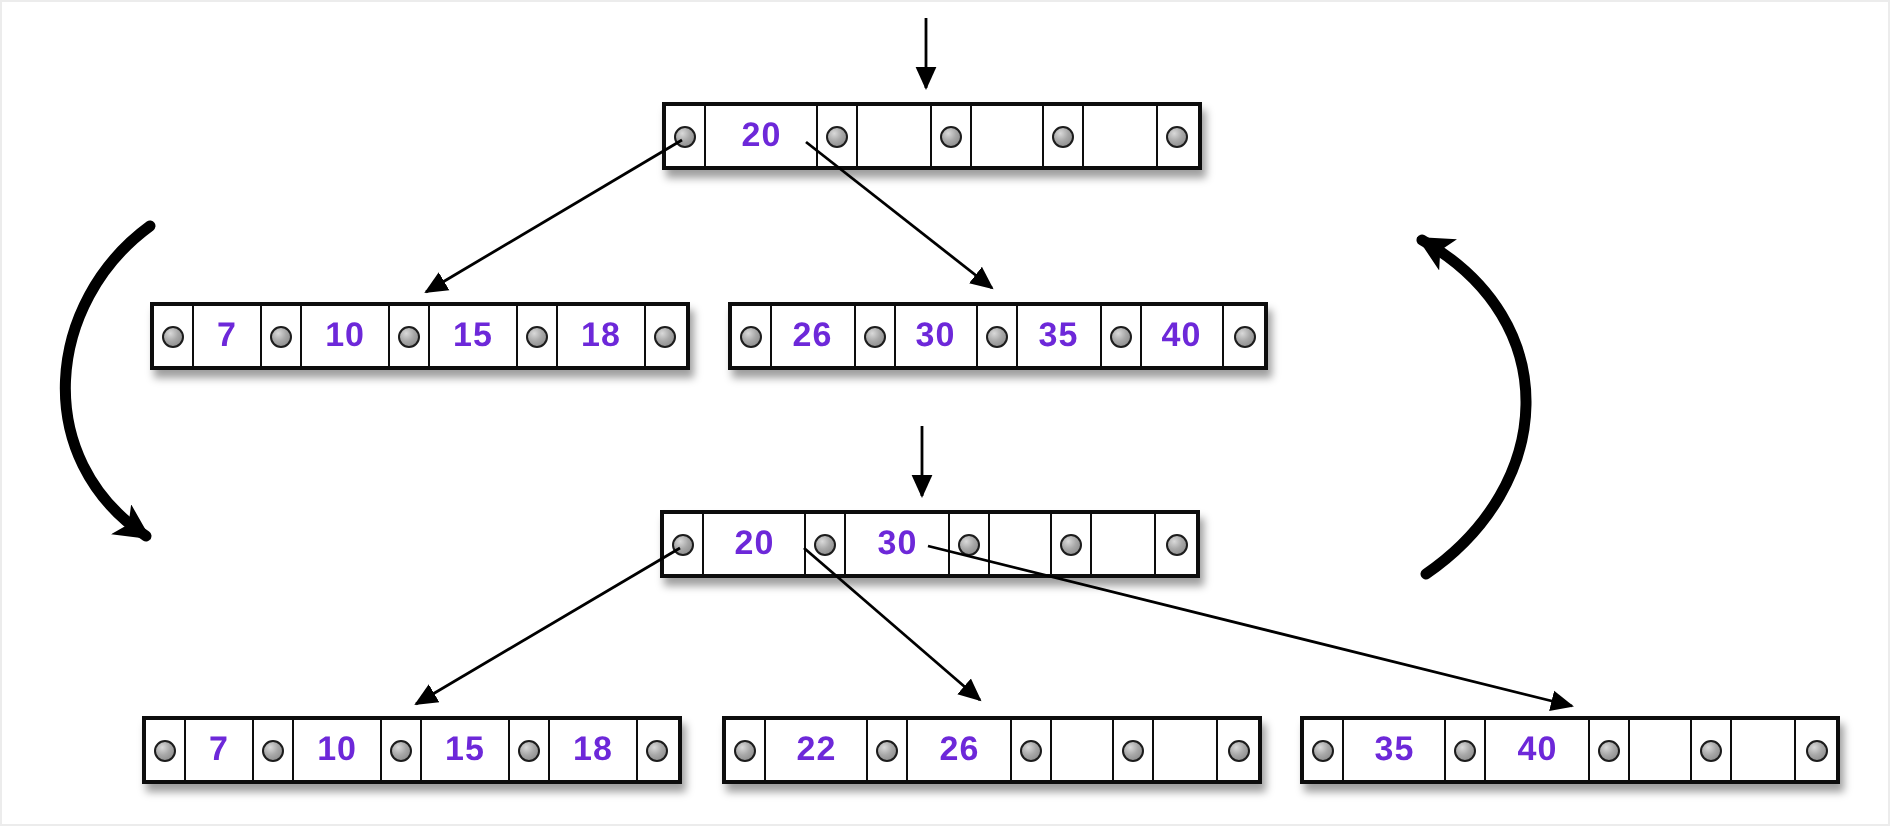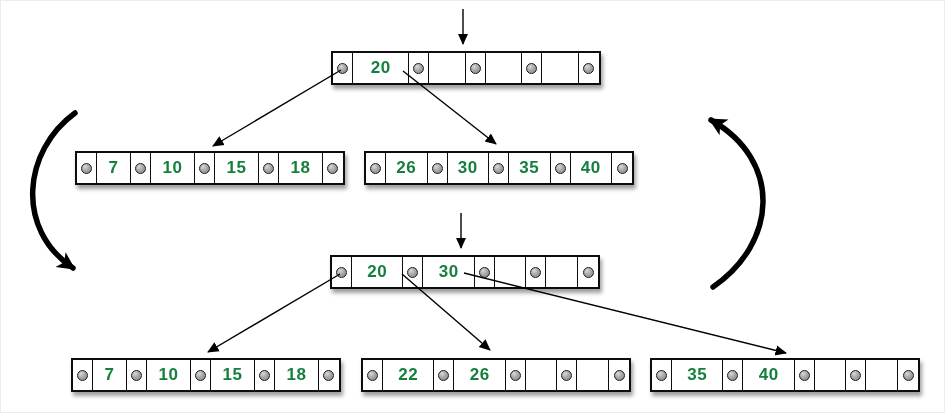--- a/index.html
+++ b/index.html
@@ -24,21 +24,21 @@
   .cell{
     display:flex;align-items:center;justify-content:center;
     box-sizing:border-box;
     border-right:1.6px solid #0d0d0d;
     height:100%;
   }
   .cell:last-child{border-right:none;}
   .ptr{flex:0 0 20px;}
   .key{
     flex:1 1 auto;
-    font-size:17px;font-weight:600;color:#15803d;
+    font-size:17px;font-weight:600;color:#6d28d9;
     letter-spacing:0.5px;
   }
   .dot{
     width:11px;height:11px;border-radius:50%;
     box-sizing:border-box;
     border:1.6px solid #1c1c1c;
     background:radial-gradient(circle at 35% 30%, #d9d9d9 0%, #a8a8a8 45%, #828282 100%);
   }
   .overlay{
     position:absolute;left:0;top:0;

